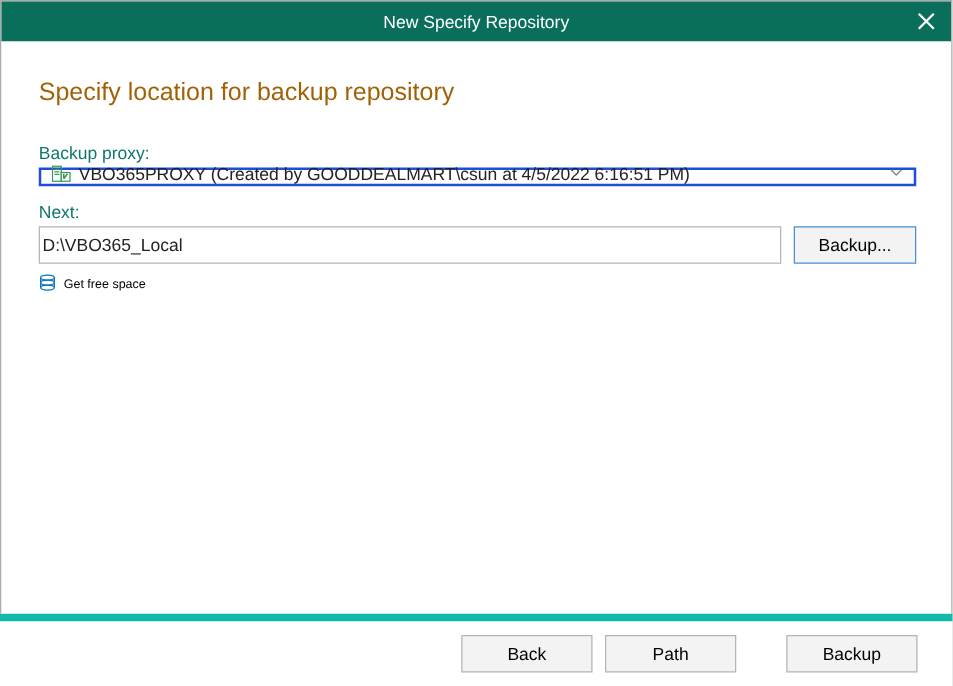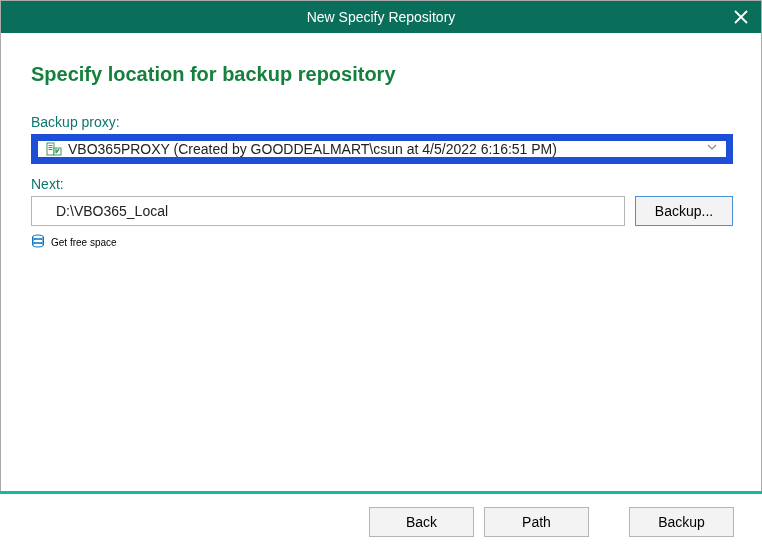--- a/index.html
+++ b/index.html
@@ -34,37 +34,37 @@
       display: flex;
       align-items: center;
       justify-content: center;
       cursor: pointer;
     }
     .content {
       padding: 30px 28px 0 30px;
     }
     .heading {
       font-size: 20px;
-      font-weight: 700;
-      color: #15803d;
+      font-weight: 400;
+      color: #a16207;
       margin-bottom: 28px;
     }
     .field-group {
       margin-bottom: 12px;
     }
     .label {
       font-size: 14px;
       color: #0f766e;
       margin-bottom: 4px;
     }
     .dropdown {
-      border: 7px solid #1d4ed8;
-      height: 30px;
-      display: flex;
-      align-items: flex-start;
+      border: 2px solid #1d4ed8;
+      height: 15px;
+      display: flex;
+      align-items: flex-end;
       padding: 0 8px;
       position: relative;
       background: #fff;
       cursor: pointer;
     }
     .dropdown-icon {
       margin-right: 6px;
       display: flex;
       align-items: center;
     }
@@ -78,21 +78,21 @@
     }
     .path-row {
       display: flex;
       gap: 10px;
       align-items: stretch;
     }
     .text-input {
       flex: 1;
       border: 1px solid #b5b5b5;
       height: 30px;
-      padding: 0 24px;
+      padding: 0 2px;
       font-size: 14px;
       font-family: inherit;
       color: #222;
     }
     .browse-btn {
       width: 98px;
       height: 30px;
       border: 1px solid #4a90d9;
       background: #f3f3f3;
       font-size: 14px;
@@ -113,21 +113,21 @@
     .disk-icon {
       display: flex;
       align-items: center;
     }
     .footer {
       position: absolute;
       bottom: 0;
       left: 0;
       right: 0;
       height: 58px;
-      border-top: 3px solid #14b8a6;
+      border-top: 6px solid #14b8a6;
       display: flex;
       align-items: center;
       justify-content: flex-end;
       padding: 0 28px;
       gap: 10px;
       background: #fff;
     }
     .footer-gap { width: 20px; }
     .wiz-btn {
       width: 105px;

